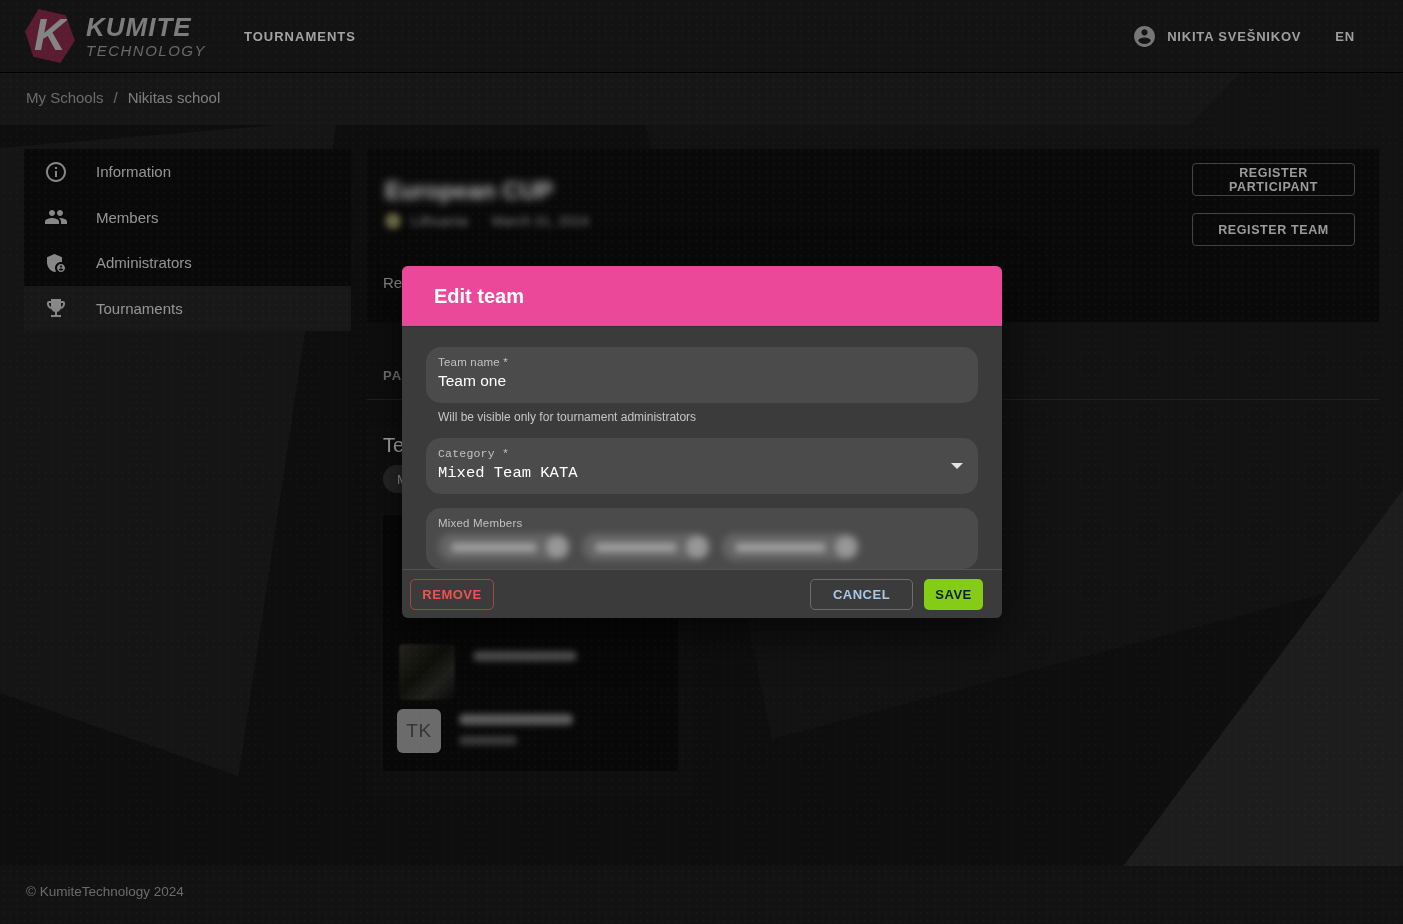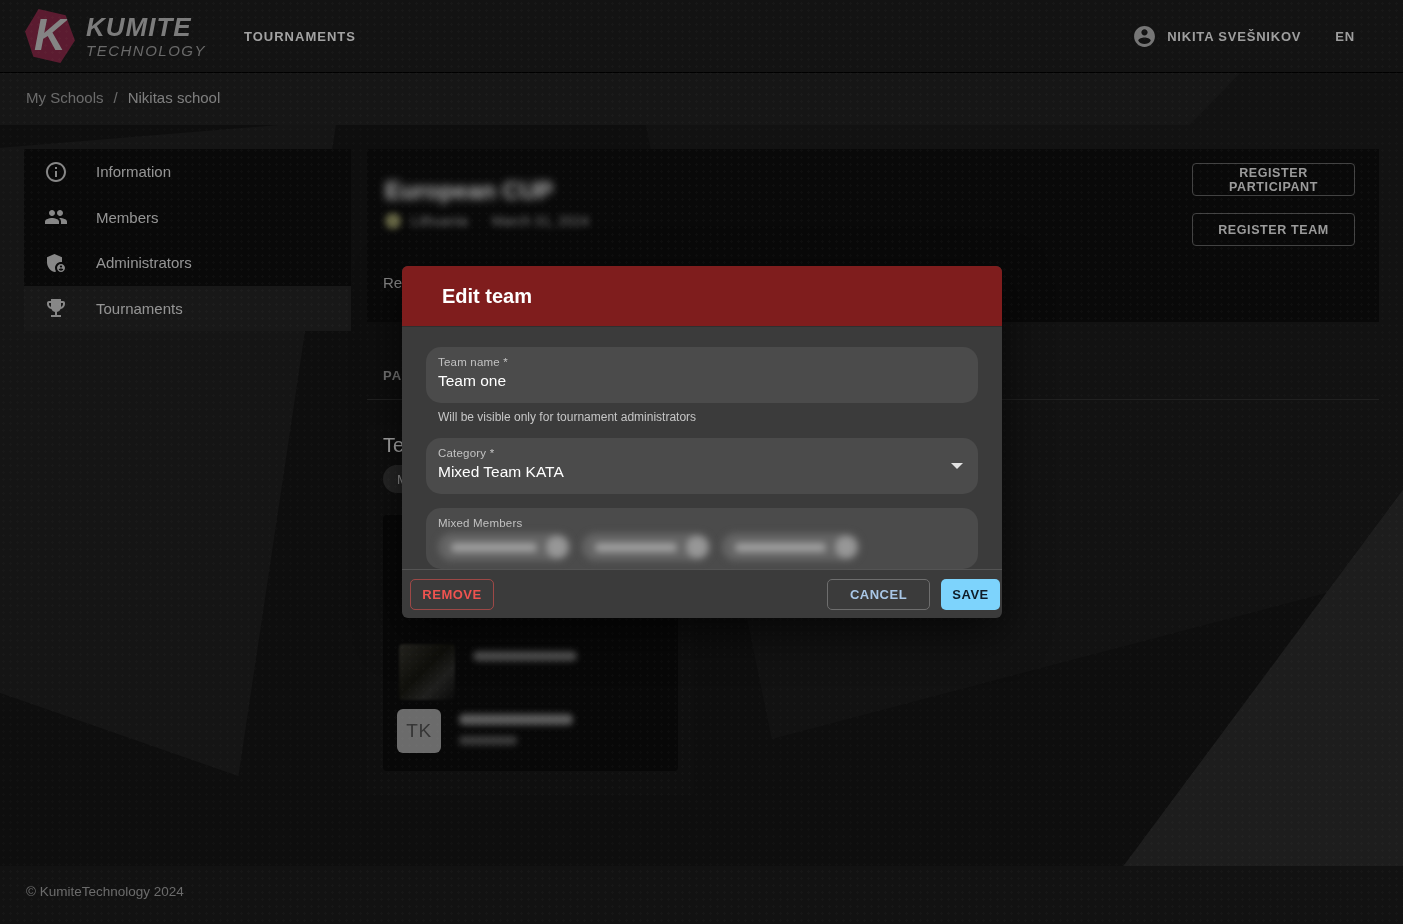--- a/index.html
+++ b/index.html
@@ -98,51 +98,51 @@
   
   .footer { position:absolute; left:0; right:0; bottom:0; height:58px; background:#191919; z-index:2; }
   .footer span { position:absolute; left:26px; top:18px; font-size:13.5px; color:#8f8f8f; }
   
   .backdrop { position:absolute; inset:0; background:rgba(0,0,0,0.25); z-index:18; }
   .modal {
     position:absolute; left:402px; top:266px; width:600px; z-index:22;
     background:#3b3b3b; border-radius:6px; box-shadow:0 14px 45px rgba(0,0,0,0.65);
   }
   .m-header {
-    height:61px; background:#7f1d1d; border-radius:6px 6px 0 0; border-bottom:1px solid #2f2f2f;
-    display:flex; align-items:center; padding:0 40px;
+    height:61px; background:#ec4899; border-radius:6px 6px 0 0; border-bottom:1px solid #2f2f2f;
+    display:flex; align-items:center; padding:0 32px;
     font-size:20px; font-weight:600; color:#ffffff;
   }
   .m-body { padding:20px 24px 0 24px; }
   .field { position:relative; background:#4b4b4b; border-radius:15px; padding:9px 12px 8px 12px; min-height:56px; cursor:text; }
   .field-label { display:block; font-size:11.5px; color:#c2c2c2; letter-spacing:0.2px; }
   .field-value { display:block; font-size:15.5px; color:#ffffff; margin-top:4px; }
   .field-helper { margin:7px 0 14px 12px; font-size:12px; color:#c6c6c6; }
-  .select-field { cursor:pointer; }
+  .select-field { cursor:pointer;font-family:Liberation Mono, monospace; }
   .select-arrow {
     position:absolute; right:15px; top:25px; width:0; height:0;
     border-left:6px solid transparent; border-right:6px solid transparent; border-top:6px solid #e3e3e3;
   }
   .chips-row { display:flex; gap:11px; margin-top:4px; }
   .chip {
     height:28px; border-radius:14px; background:#646464; filter:blur(3.5px);
     display:flex; align-items:center; padding:0 3px 0 13px; cursor:pointer;
   }
   .chip-textbar { height:9px; border-radius:4px; background:#a0a0a0; }
   .chip-remove { width:22px; height:22px; border-radius:50%; background:#979797; margin-left:9px; flex:0 0 auto; cursor:pointer; }
   .m-footer {
     margin-top:0; border-top:1px solid #545454; height:49px;
-    display:flex; align-items:center; padding:0 2px 0 8px;
+    display:flex; align-items:center; padding:0 19px 0 8px;
   }
   .btn { height:31px; border-radius:5px; font-size:13px; font-weight:700; letter-spacing:0.5px;
     display:flex; align-items:center; justify-content:center; cursor:pointer; background:transparent;
     font-family:inherit; border:none; }
   .btn-remove { width:84px; border:1px solid rgba(239,83,80,0.55); color:#ef5350; }
   .btn-cancel { width:103px; border:1px solid #6e6e6e; color:#a9c7e7; margin-right:11px; }
-  .btn-save { width:59px; background:#7dd3fc; color:#101c27; }
+  .btn-save { width:59px; background:#84cc16; color:#101c27; }
   .m-footer .spacer { flex:1; }
 </style>
 </head>
 <body>
 
 <div class="stage">
 
   <div class="bg-shapes">
     <div class="bg-s2"></div>
     <div class="bg-s1"></div>

